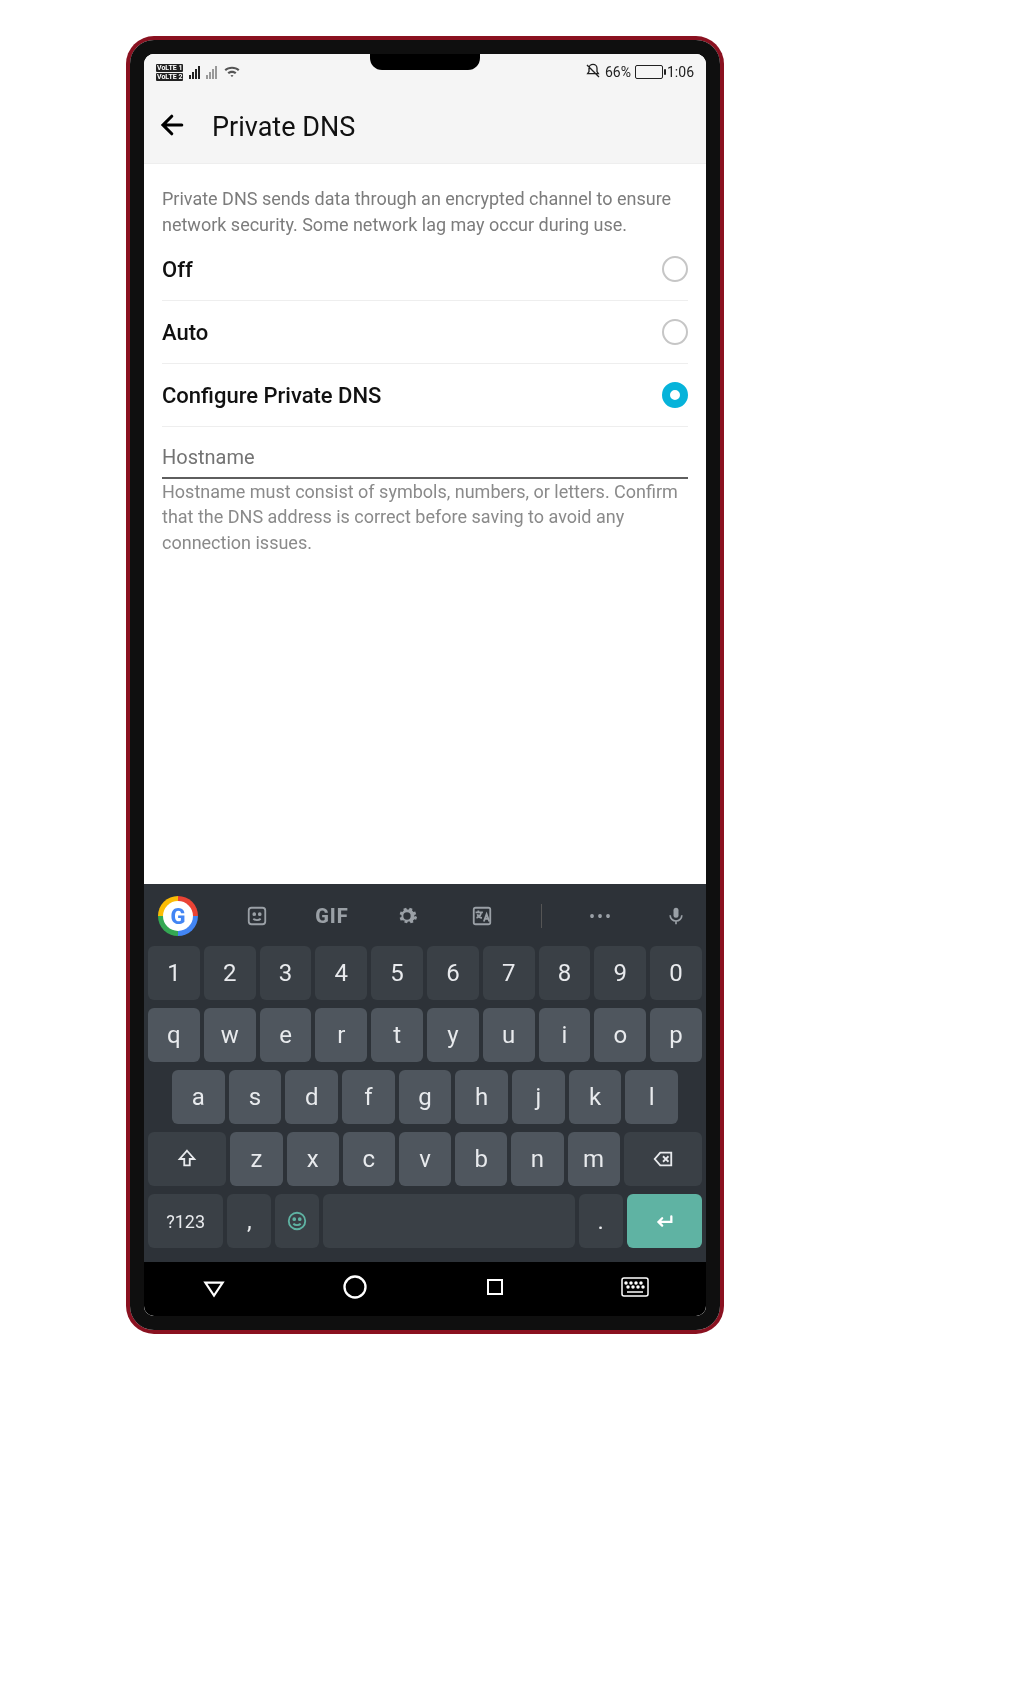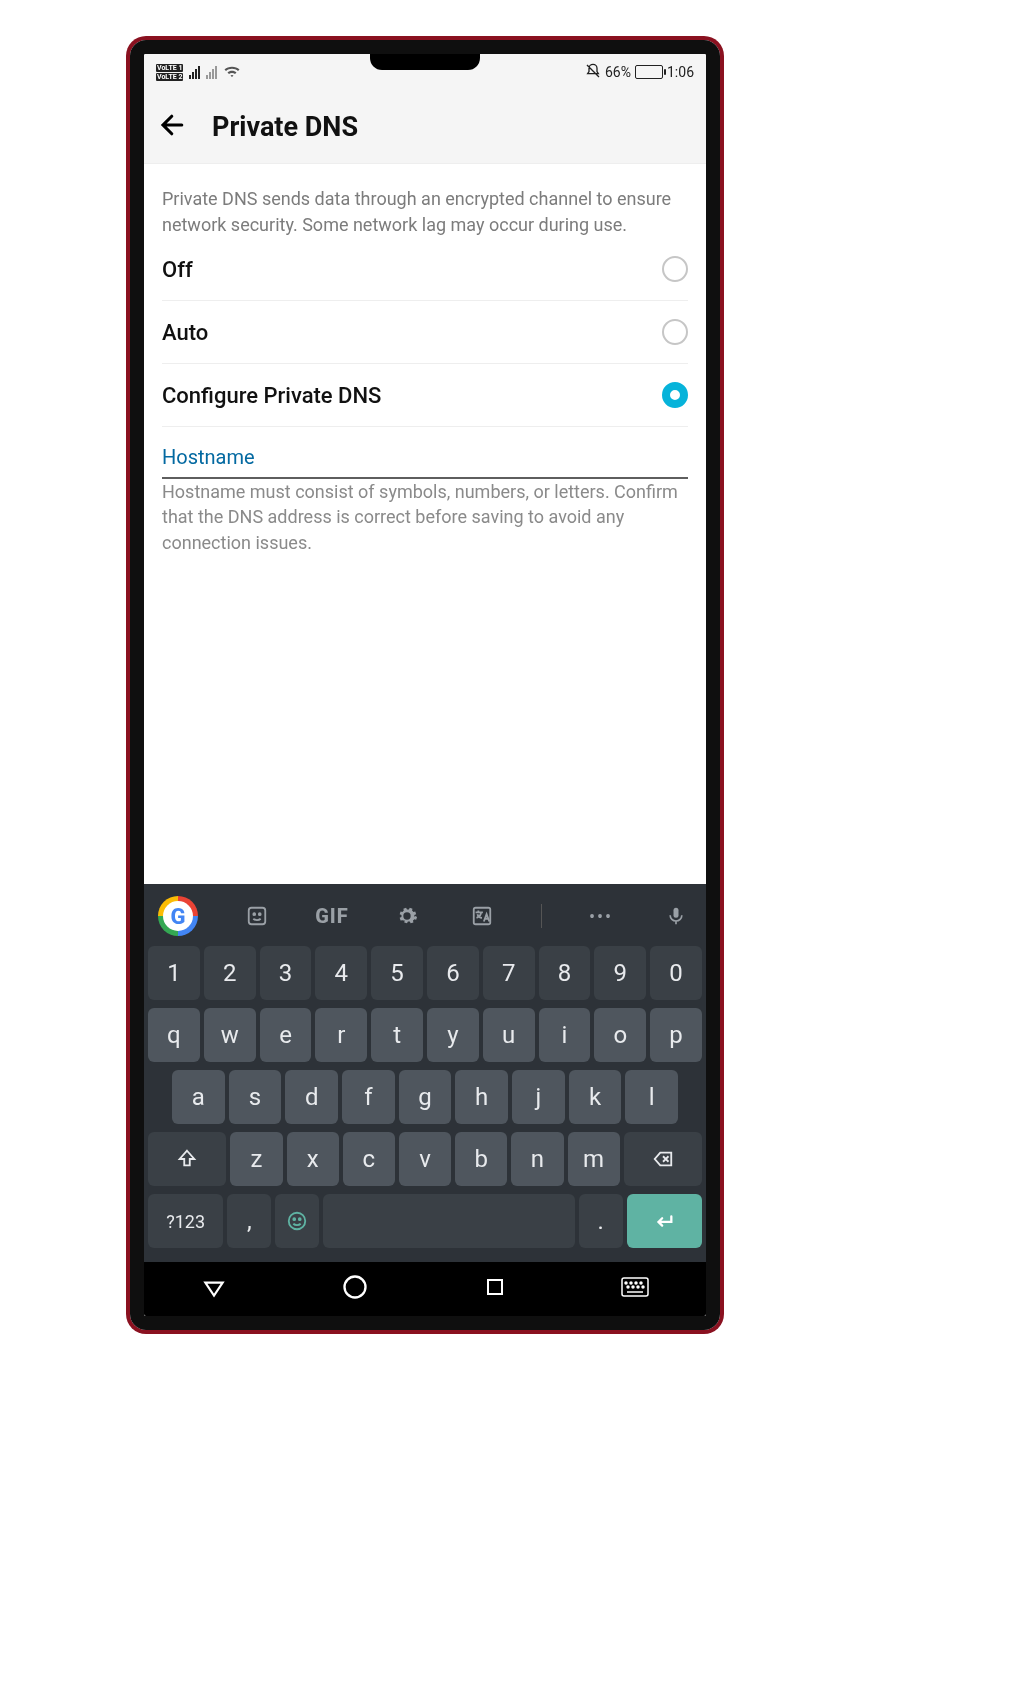--- a/index.html
+++ b/index.html
@@ -10,21 +10,21 @@
     height: 1690px;
     position: relative;
   }
   .phone-frame {
     position: absolute;
     left: 130px;
     top: 40px;
     width: 590px;
     height: 1290px;
     border: 14px solid #0f0f0f;
-    border-radius: 16px;
+    border-radius: 24px;
     overflow: hidden;
     box-shadow: 0 0 0 4px #8a1120;
   }
   .notch {
     position: absolute;
     top: 0; left: 50%;
     transform: translateX(-50%);
     width: 110px; height: 16px;
     background: #000;
     border-radius: 0 0 12px 12px;
@@ -68,21 +68,21 @@
   
   .header {
     height: 74px;
     background: #f5f5f5;
     display: flex; align-items: center;
     padding: 0 14px;
     gap: 24px;
     border-bottom: 1px solid #eee;
   }
   .back-arrow svg { stroke: #000; }
-  .header-title { font-size: 27px; font-weight: 700; color: #111; }
+  .header-title { font-size: 27px; font-weight: 400; color: #111; }
 
   .content { flex: 1; background: #fff; padding: 22px 18px 10px 18px; overflow: hidden; }
   .desc { color: #7c7c7c; font-size: 18px; line-height: 1.45; }
 
   .option {
     display: flex; align-items: center; justify-content: center;
     padding: 18px 0;
     border-bottom: 1px solid #eee;
   }
   .option:last-of-type { border-bottom: none; }
@@ -96,21 +96,21 @@
   }
   .radio.selected {
     border: 8px solid #06b3da;
     background: #fff;
   }
 
   .hostname-field {
     margin-top: 18px;
     border-bottom: 2px solid #5e5e5e;
     padding-bottom: 6px;
-    color: #0369a1;
+    color: #737373;
     font-size: 20px;
     height: 34px;
   }
   .host-help { color: #8a8a8a; font-size: 18px; line-height: 1.4; }
 
   
   .keyboard {
     background: #2d3238;
     padding: 6px 4px 6px 4px;
   }

